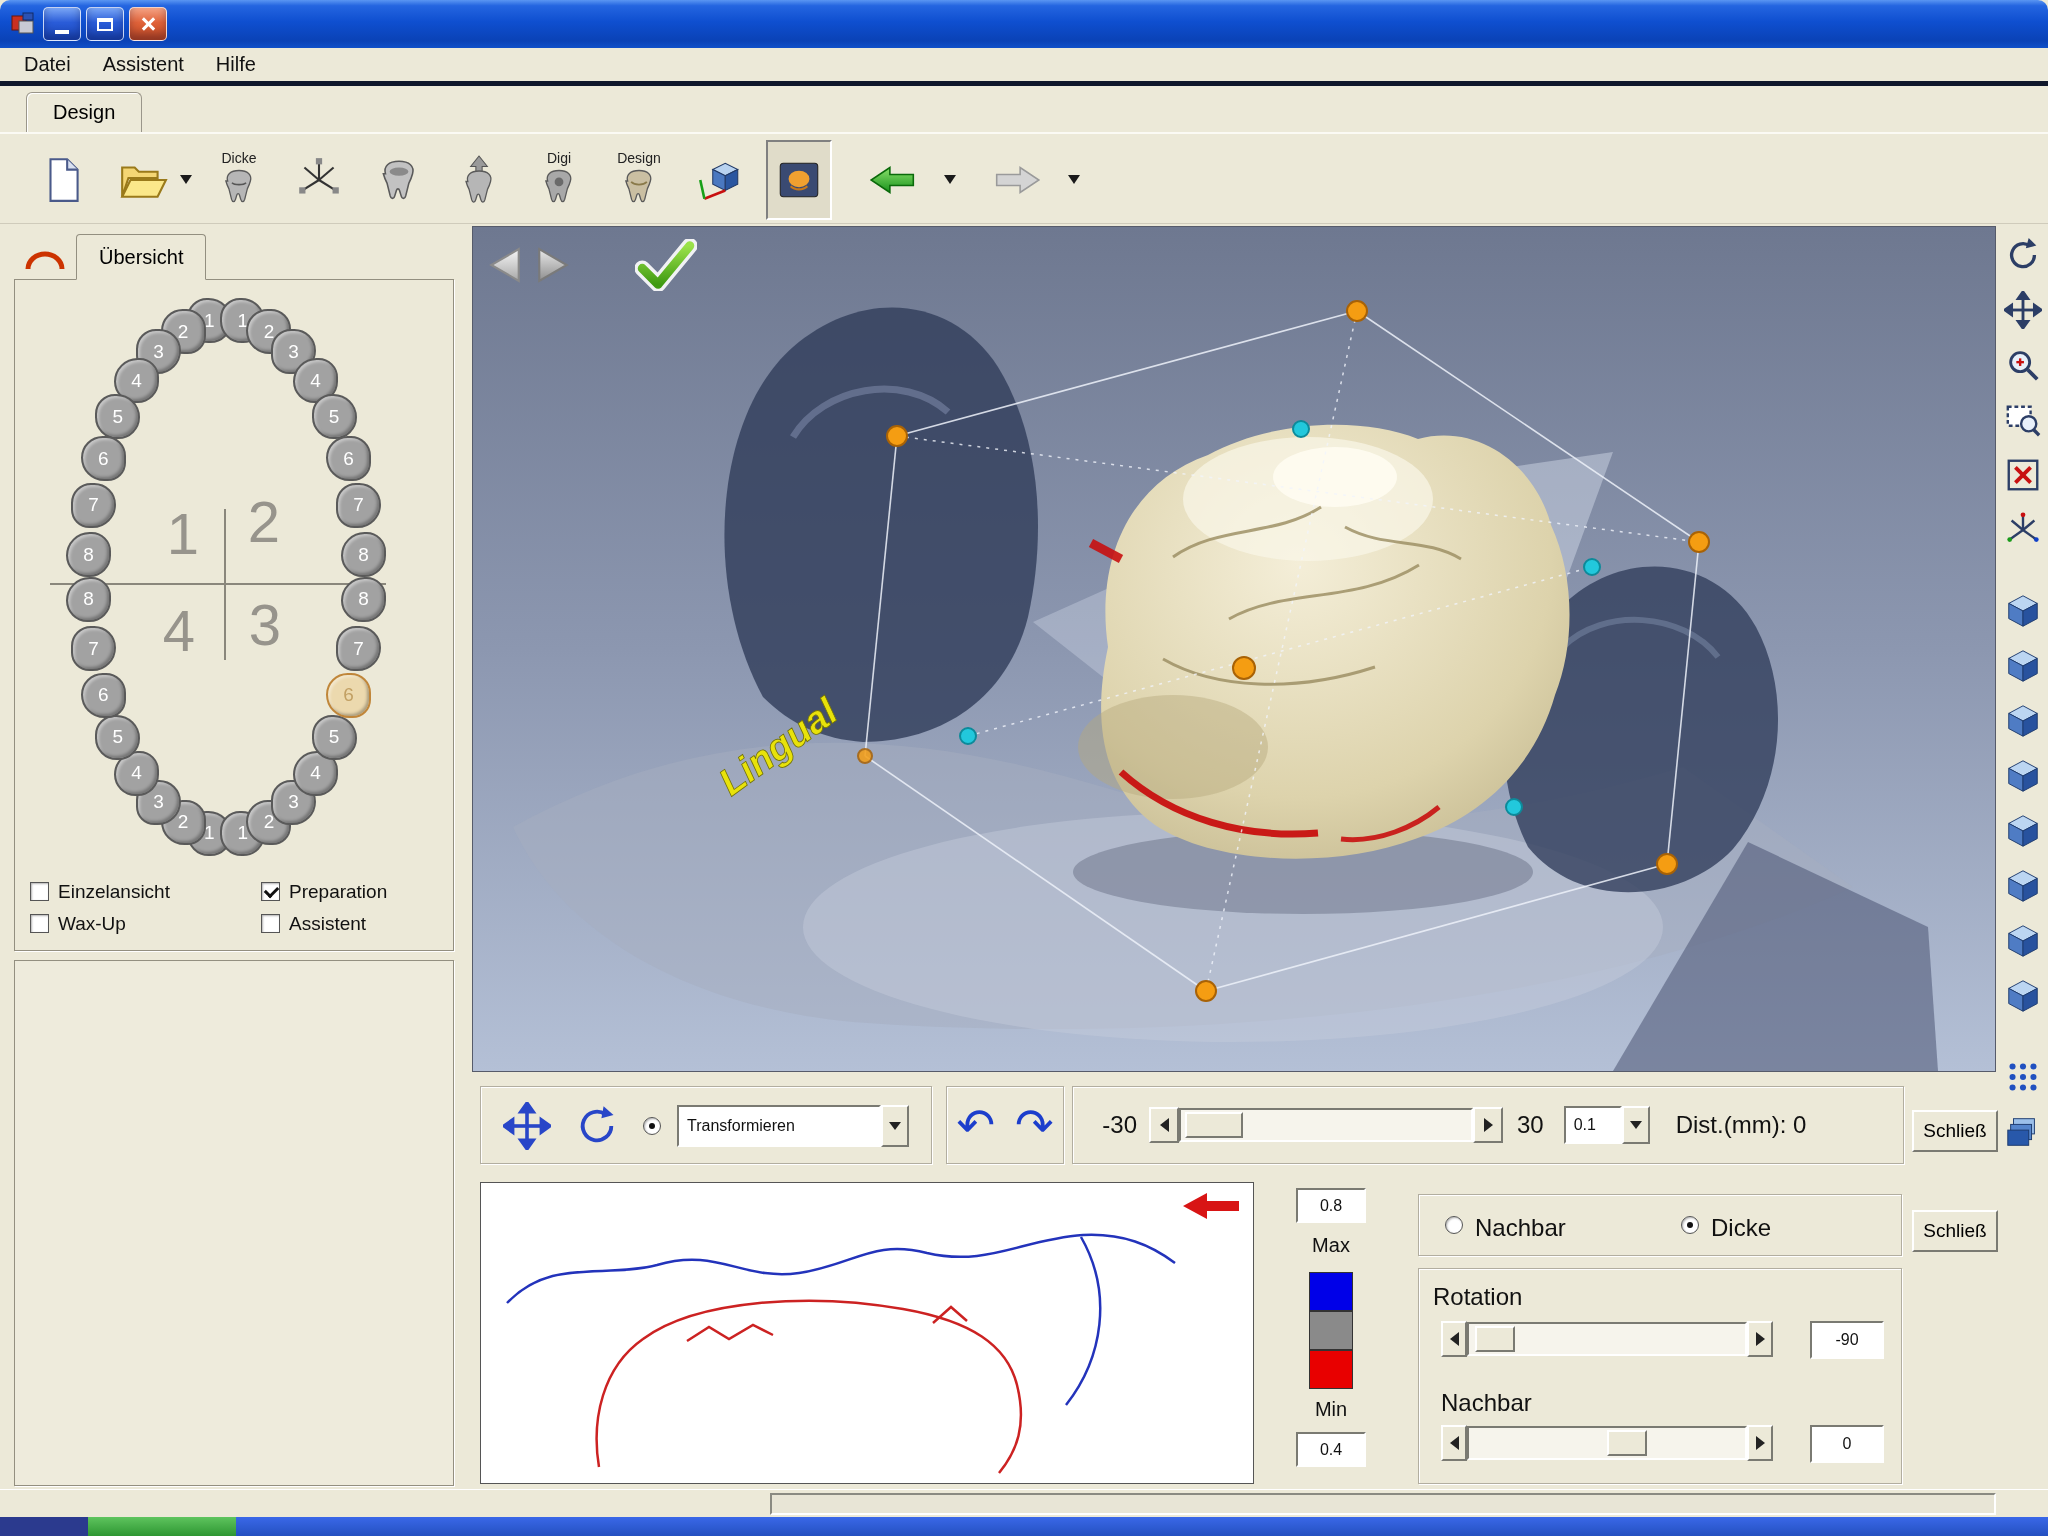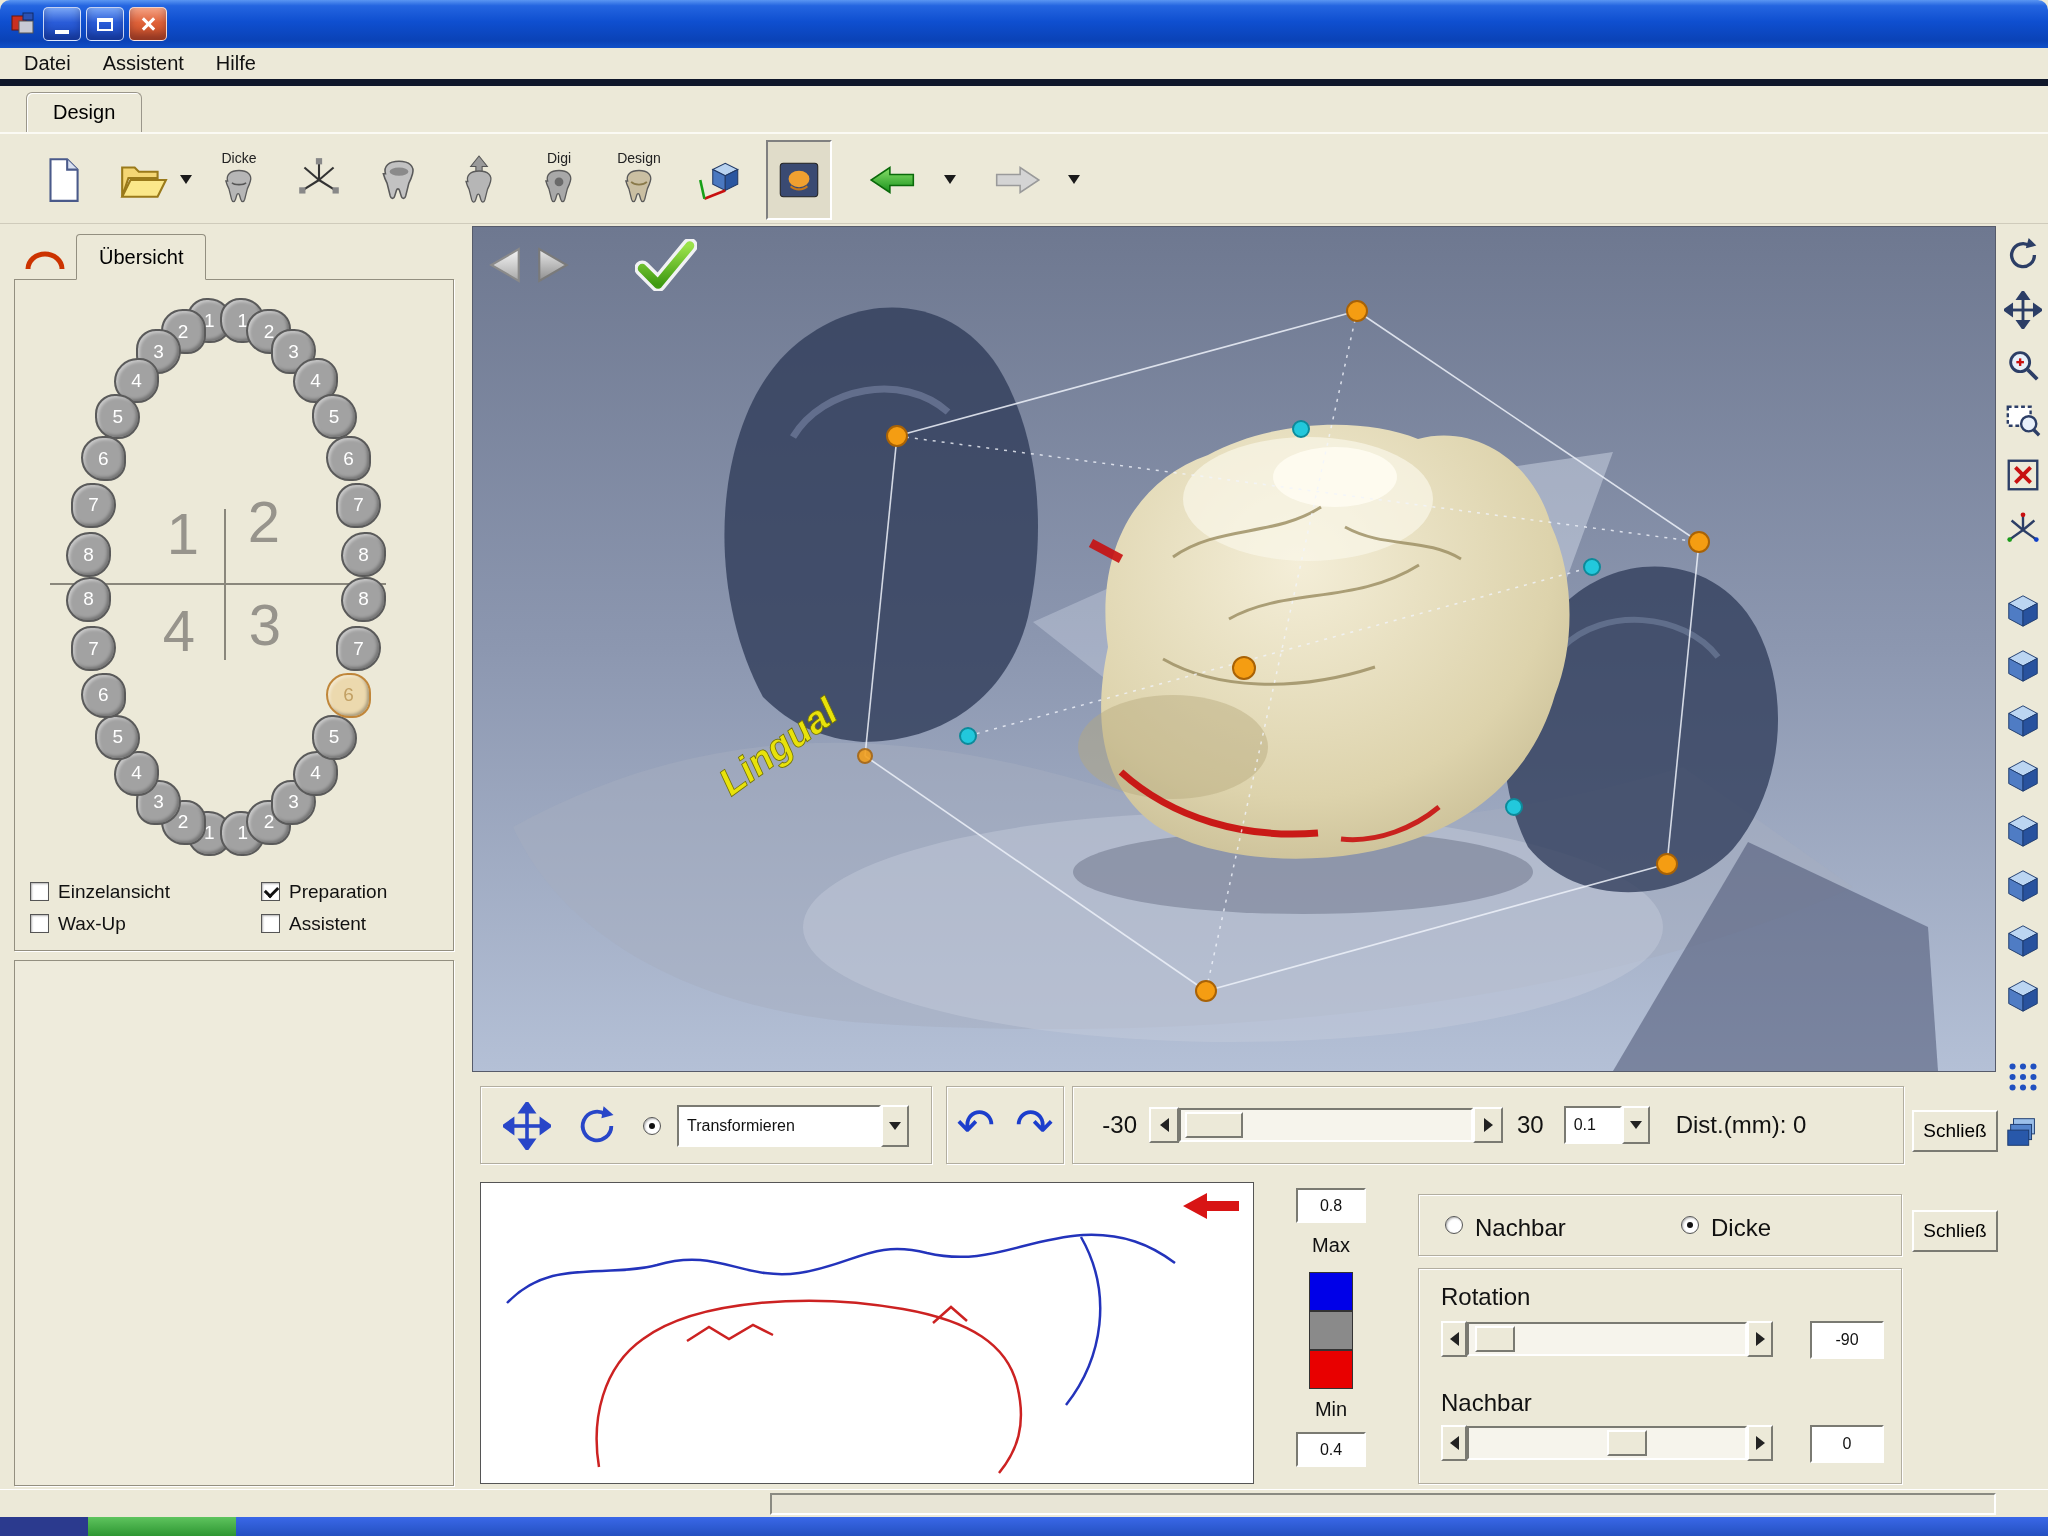--- a/index.html
+++ b/index.html
@@ -15,21 +15,21 @@
     display:flex;align-items:center;justify-content:center;
     background:linear-gradient(180deg,#7aa6f6,#2a5cd8 45%,#1c4cc4);box-shadow:inset 0 -7px 8px rgba(0,0,40,.3)}
   .win-btn.close{background:linear-gradient(180deg,#f4a284,#e0633a 45%,#cc4c20)}
   .g-min{width:14px;height:4px;background:#fff;margin-top:16px}
   .g-max{width:16px;height:13px;border:2px solid #fff;border-top-width:4px}
   .g-close{position:relative;width:16px;height:16px}
   .g-close::before,.g-close::after{content:"";position:absolute;left:7px;top:0;width:3px;height:16px;background:#fff}
   .g-close::before{transform:rotate(45deg)} .g-close::after{transform:rotate(-45deg)}
 
   
-  .menubar{position:absolute;top:48px;left:0;width:2048px;height:38px;background:#ece9d8;display:flex;align-items:center;padding-left:8px;border-bottom:7px solid #0f172a}
+  .menubar{position:absolute;top:48px;left:0;width:2048px;height:38px;background:#ece9d8;display:flex;align-items:center;padding-left:8px;border-bottom:5px solid #0f172a}
   .menu-item{padding:5px 16px;font-size:20px;color:#111}
   .tabstrip{position:absolute;top:86px;left:0;width:2048px;height:48px;border-bottom:2px solid #fbfaf4}
   .tab{position:absolute;left:26px;bottom:0;height:40px;padding:0 26px;background:#ece9d8;border:1px solid #9a968a;border-bottom:none;
     border-radius:6px 6px 0 0;display:flex;align-items:center;font-size:20px;box-shadow:inset 1px 1px 0 #fff}
   .toolbar{position:absolute;top:136px;left:0;width:2048px;height:88px;background:#ece9d8;display:flex;align-items:center;padding-left:30px;gap:14px;border-bottom:1px solid #cfcbbb}
   .tb-btn{width:66px;height:80px;display:flex;flex-direction:column;align-items:center;justify-content:center;gap:2px}
   .tb-btn svg{width:50px;height:50px}
   .tb-btn.labeled svg{width:42px;height:42px}
   .tb-btn.wide{width:94px}
   .tb-label{font-size:14px;color:#222;line-height:1}
@@ -616,21 +616,21 @@
 </div>
 
 <div class="groupbox" id="grp-radios">
   <div class="radio abs" style="left:26px;top:21px"></div>
   <span class="lbl abs" style="left:56px;top:19px">Nachbar</span>
   <div class="radio abs on" style="left:262px;top:21px"></div>
   <span class="lbl abs" style="left:292px;top:19px">Dicke</span>
 </div>
 
 <div class="groupbox" id="grp-sliders">
-  <span class="lbl abs" style="left:22px;top:14px">Rotation</span>
+  <span class="lbl abs" style="left:14px;top:14px">Rotation</span>
   <div class="slider-row abs" style="left:22px;top:52px">
     <div class="sbtn" style="width:26px">
         <span class="tri-l"></span>
       </div>
     <div class="channel" style="width:280px">
       <div class="thumb" style="left:6px;width:40px"></div>
     </div>
     <div class="sbtn" style="width:26px">
         <span class="tri-r"></span>
       </div>

